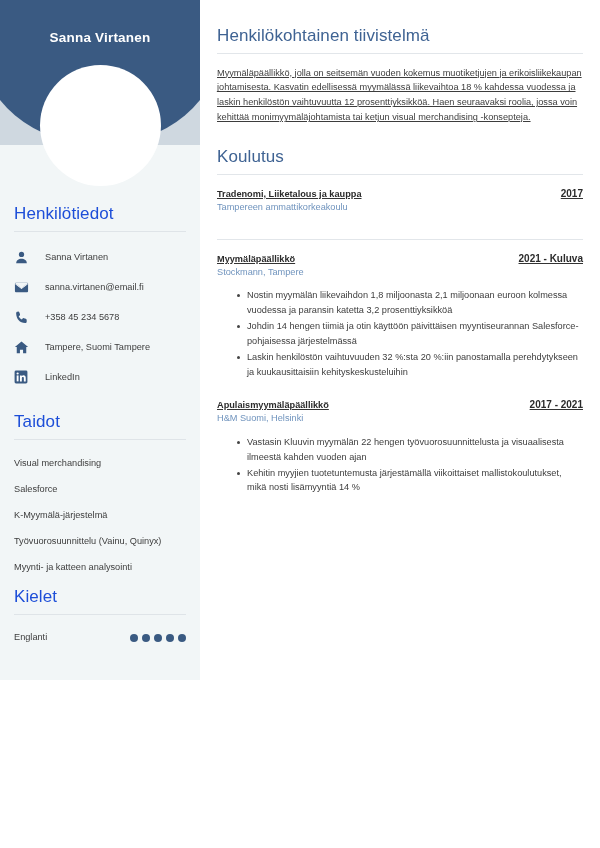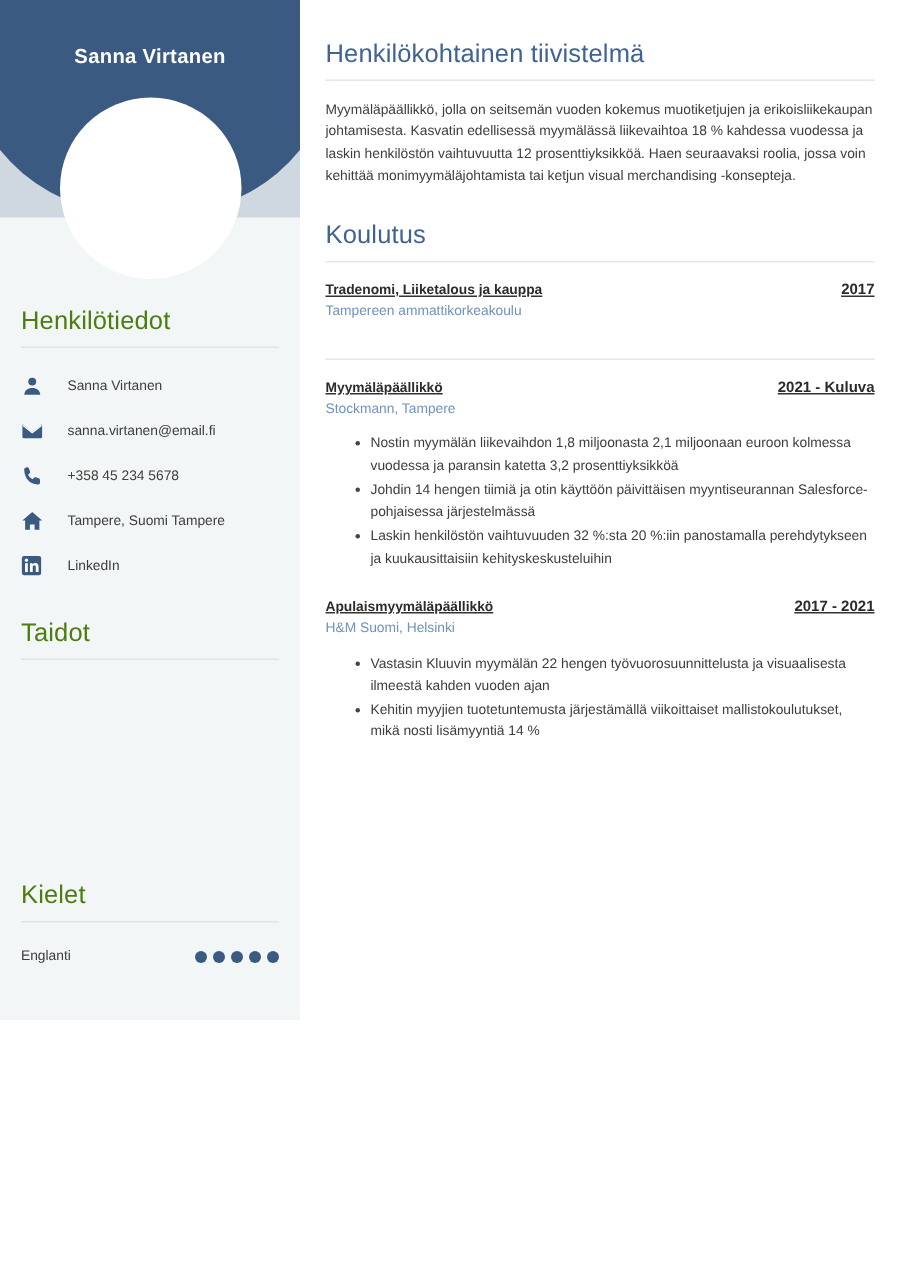--- a/index.html
+++ b/index.html
@@ -79,21 +79,21 @@
   }
 
   .side-section {
     position: absolute;
     left: 14px;
     width: 172px;
   }
   .side-heading {
     font-size: 17px;
     font-weight: normal;
-    color: #4d7c0f;
+    color: #1d4ed8;
     letter-spacing: 0.1px;
     margin: 0 0 7px 0;
     line-height: 1.1;
   }
   .rule {
     height: 1px;
     background: #dfe4e8;
     width: 100%;
     margin-bottom: 11px;
   }
@@ -174,20 +174,21 @@
     width: 100%;
     margin-bottom: 12px;
   }
 
   .summary-text {
     font-size: 9.2px;
     line-height: 1.62;
     color: #3d3d3d;
     margin: 0;
     text-align: left;
+    text-decoration: underline;
   }
 
   .block-gap { height: 22px; }
   .block-gap-sm { height: 16px; }
 
   .entry { margin-bottom: 2px; }
   .entry-top {
     display: flex;
     justify-content: space-between;
     align-items: baseline;
@@ -308,20 +309,27 @@
           </span>
           <span class="contact-text">LinkedIn</span>
         </li>
 
       </ul>
     </div>
 
     <div class="side-section" style="top:413px;">
       <div class="side-heading">Taidot</div>
       <div class="rule"></div>
+      <ul class="skill-list">
+        <li class="skill-item">Visual merchandising</li>
+        <li class="skill-item">Salesforce</li>
+        <li class="skill-item">K-Myymälä-järjestelmä</li>
+        <li class="skill-item">Työvuorosuunnittelu (Vainu, Quinyx)</li>
+        <li class="skill-item">Myynti- ja katteen analysointi</li>
+      </ul>
     </div>
 
     <div class="side-section" style="top:588px;">
       <div class="side-heading">Kielet</div>
       <div class="rule"></div>
       <div class="lang-row">
         <span class="lang-name">Englanti</span>
         <span class="lang-dots">
           <span class="dot"></span>
           <span class="dot"></span>

